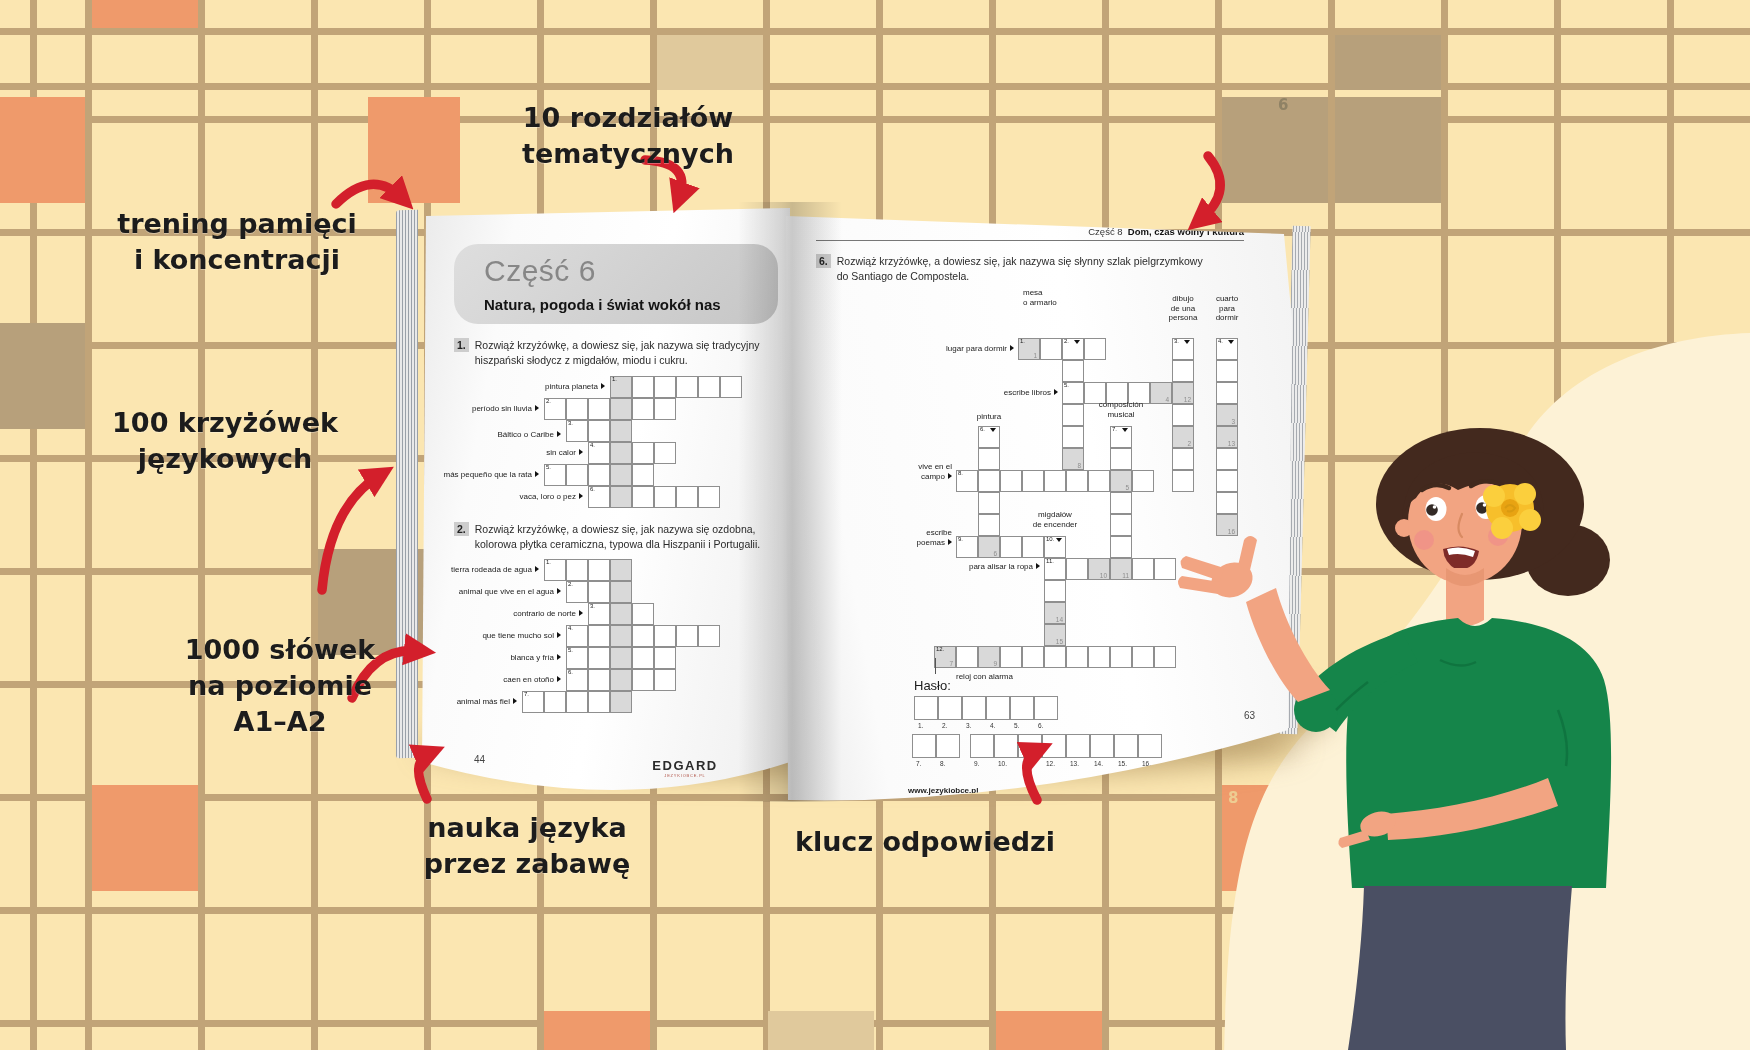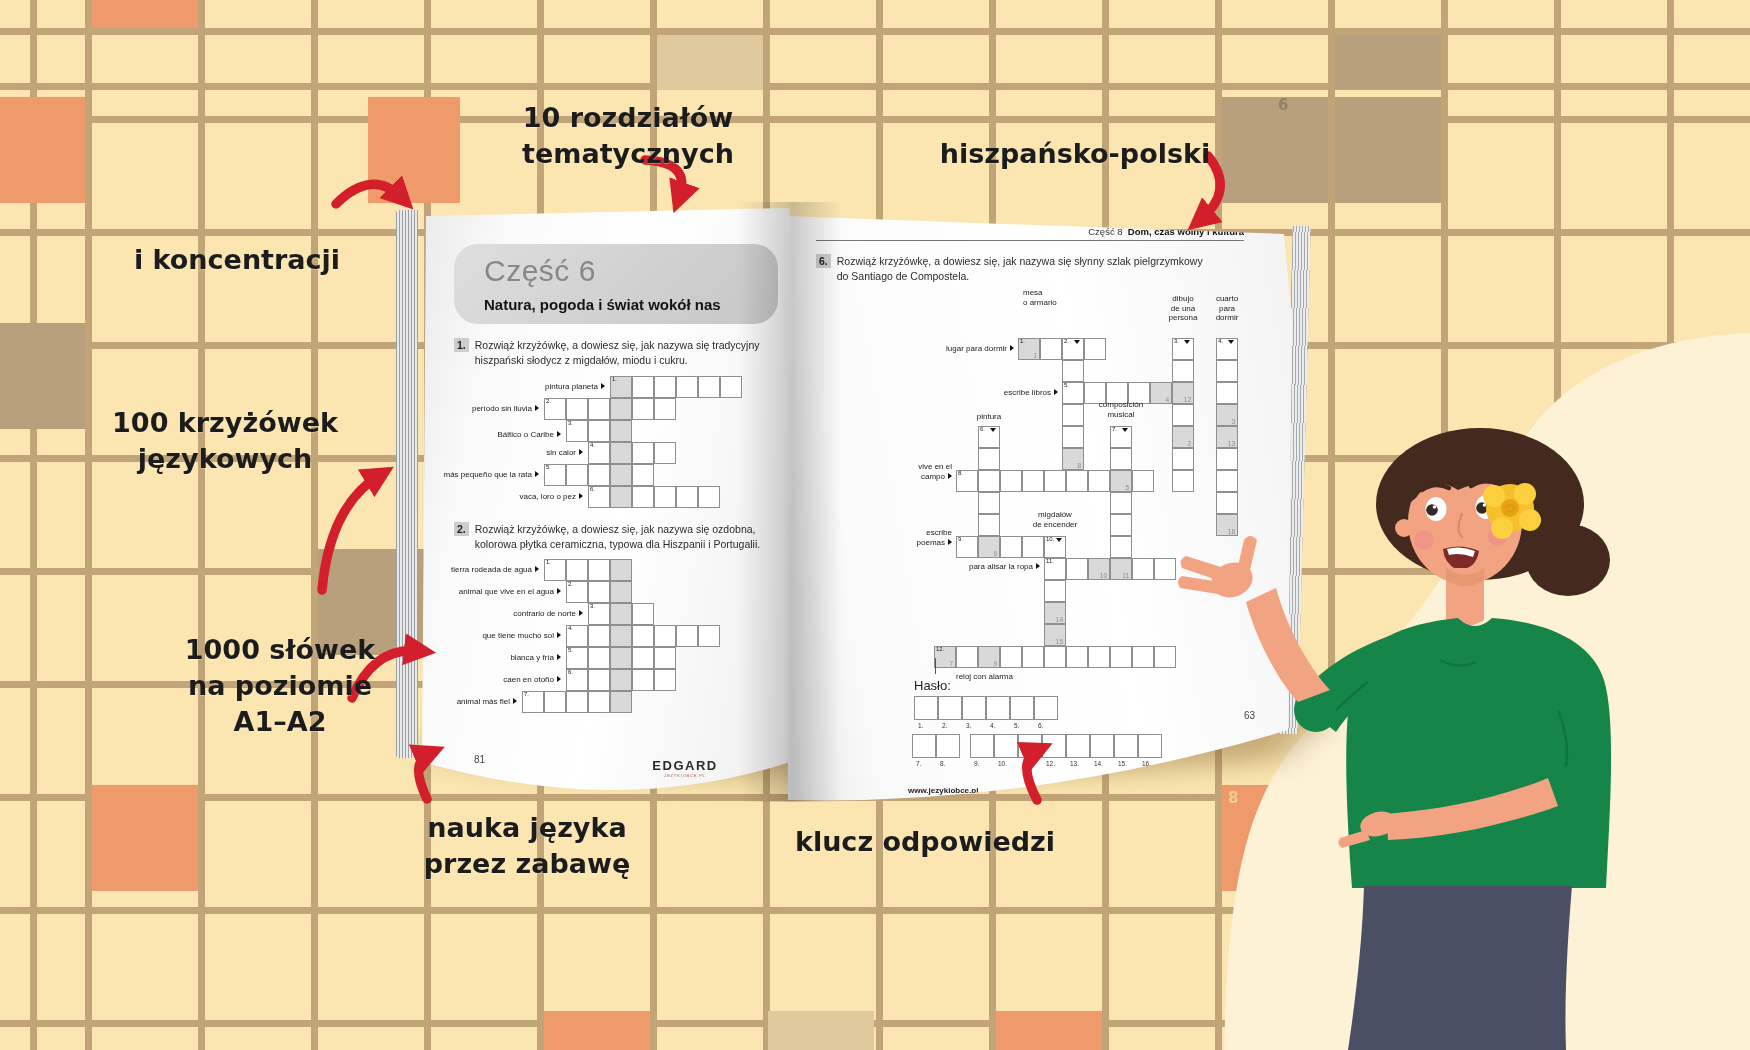--- a/index.html
+++ b/index.html
@@ -217,21 +217,21 @@
         <div class="clue ar" style="top: 469px; right: 229px;">caen en otoño</div>
         <div class="cw-cell" style="left: 112px; top: 485px;">
           <span class="cw-num">7.</span>
         </div>
         <div class="cw-cell" style="left: 134px; top: 485px;"></div>
         <div class="cw-cell" style="left: 156px; top: 485px;"></div>
         <div class="cw-cell" style="left: 178px; top: 485px;"></div>
         <div class="cw-cell sh" style="left: 200px; top: 485px;"></div>
         <div class="clue ar" style="top: 491px; right: 273px;">animal más fiel</div>
       </div>
-    <div class="pg-num" style="left:64px;top:548px;">81</div>
+    <div class="pg-num" style="left:64px;top:548px;">44</div>
     <div class="edgard" style="left:230px;top:552px;width:90px;">
       <span>EDGARD</span>
       <small>JEZYKIOBCE.PL</small>
     </div>
   </div>
 
   <div id="right-page" class="abs">
     <div class="rp-header-line" style="left:30px;top:40px;width:428px;"></div>
     <div class="rp-header" style="left:58px;top:26px;width:400px;">
       <span>Część 8</span>&nbsp;&nbsp;<b>Dom, czas wolny i kultura</b>
@@ -456,23 +456,23 @@
     <path d="M 336 204 Q 372 168 402 198" marker-end="url(#ah)"></path>
     <path d="M 645 160 Q 692 162 679 198" marker-end="url(#ah)"></path>
     <path d="M 1208 156 Q 1236 190 1200 220" marker-end="url(#ah)"></path>
     <path d="M 322 590 Q 330 505 380 475" marker-end="url(#ah)"></path>
     <path d="M 352 698 Q 374 646 420 651" marker-end="url(#ah)"></path>
     <path d="M 427 799 Q 409 762 430 753" marker-end="url(#ah)"></path>
     <path d="M 1037 800 Q 1016 760 1038 750" marker-end="url(#ah)"></path>
   </g>
 </svg>
 
-<div class="note" style="left:57px;top:206px;"><br><span>i koncentracji</span></div>
+<div class="note" style="left:57px;top:206px;"><span>trening pamięci</span><br><span>i koncentracji</span></div>
 <div class="note" style="left:448px;top:100px;"><span>10 rozdziałów</span><br><span>tematycznych</span></div>
-<div class="note" style="left:875px;top:100px;width:400px;"><br><span>hiszpańsko-polski</span></div>
+<div class="note" style="left:875px;top:100px;width:400px;"><br></div>
 <div class="note" style="left:45px;top:405px;"><span>100 krzyżówek</span><br><span>językowych</span></div>
 <div class="note" style="left:100px;top:632px;"><span>1000 słówek</span><br><span>na poziomie</span><br><span>A1–A2</span></div>
 <div class="note" style="left:347px;top:810px;"><span>nauka języka</span><br><span>przez zabawę</span></div>
 <div class="note" style="left:745px;top:824px;"><span>klucz odpowiedzi</span></div>
 
 <svg id="woman" class="abs" viewBox="0 0 560 640">
 
   <ellipse cx="428" cy="150" rx="42" ry="36" fill="#43291e"></ellipse>
   <ellipse cx="340" cy="94" rx="104" ry="76" fill="#43291e"></ellipse>
 

